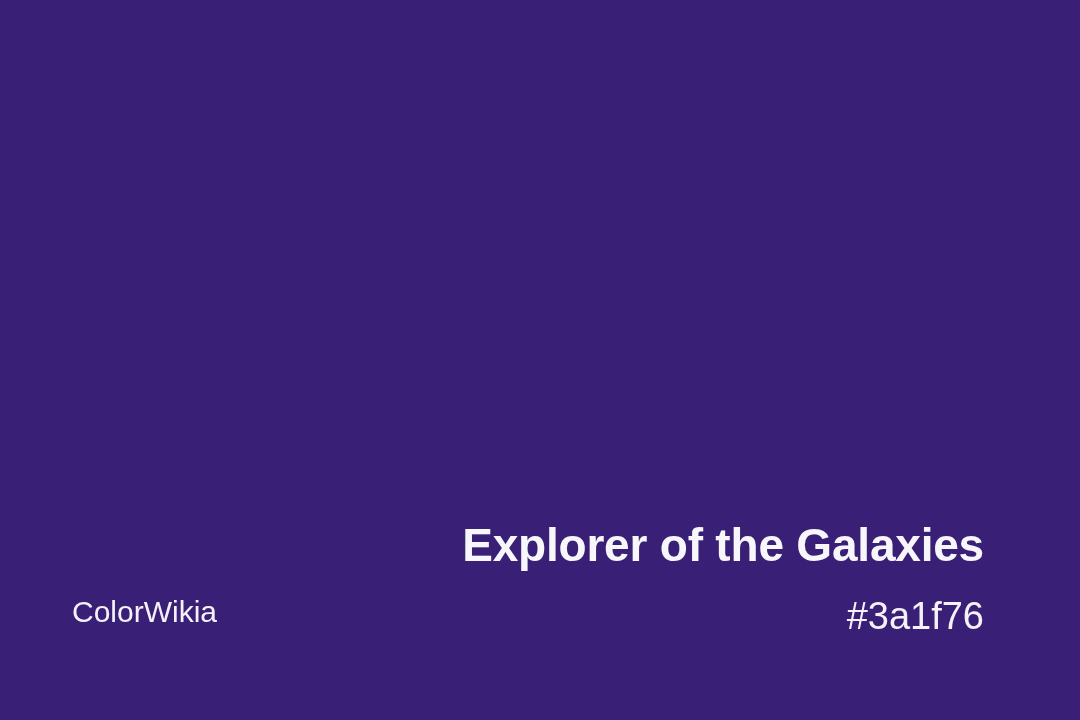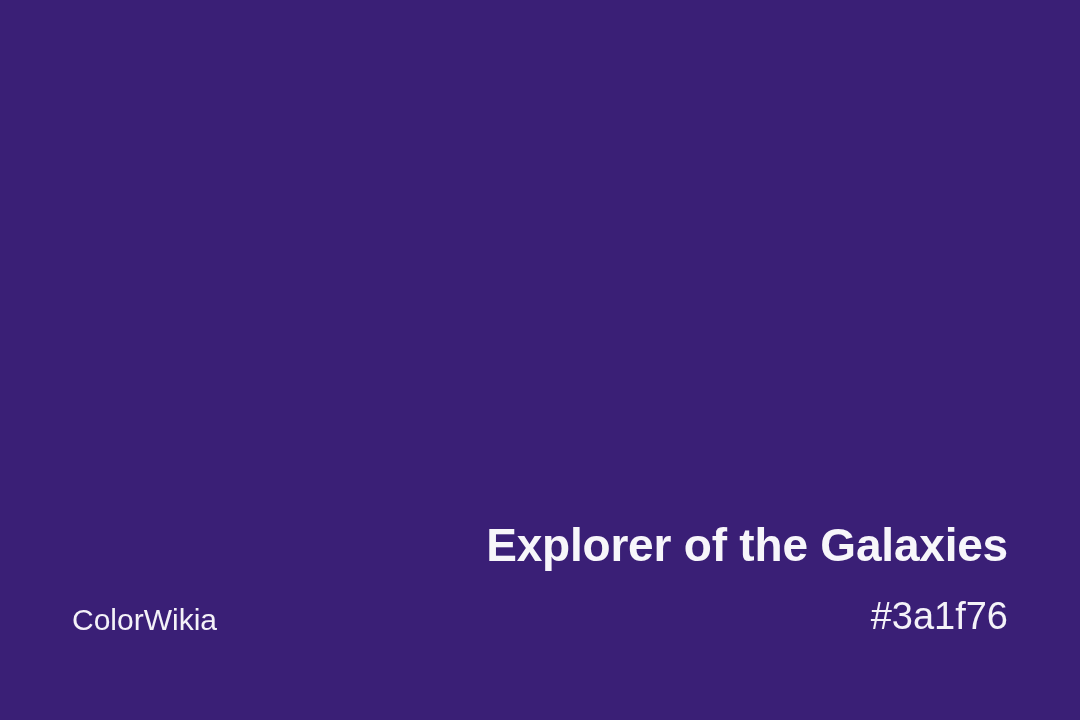--- a/index.html
+++ b/index.html
@@ -18,38 +18,38 @@
 
   .swatch-card {
     position: relative;
     box-sizing: border-box;
     width: 1080px;
     height: 720px;
     background-color: #3a1f76;
     display: flex;
     flex-direction: column;
     justify-content: flex-end;
-    padding: 0 72px 85px 72px;
+    padding: 0 96px 85px 72px;
   }
 
   .color-name {
     display: block;
     text-align: right;
     font-size: 46px;
     font-weight: bold;
     line-height: 1;
     color: #f7f6fa;
     letter-spacing: -0.2px;
     margin: 0 0 29px 0;
     white-space: nowrap;
   }
 
   .meta-row {
     display: flex;
-    align-items: flex-end;
+    align-items: flex-start;
     justify-content: space-between;
     width: 100%;
   }
 
   .brand-label {
     font-size: 30px;
     font-weight: normal;
     line-height: 1;
     color: #f4f2f8;
     white-space: nowrap;

